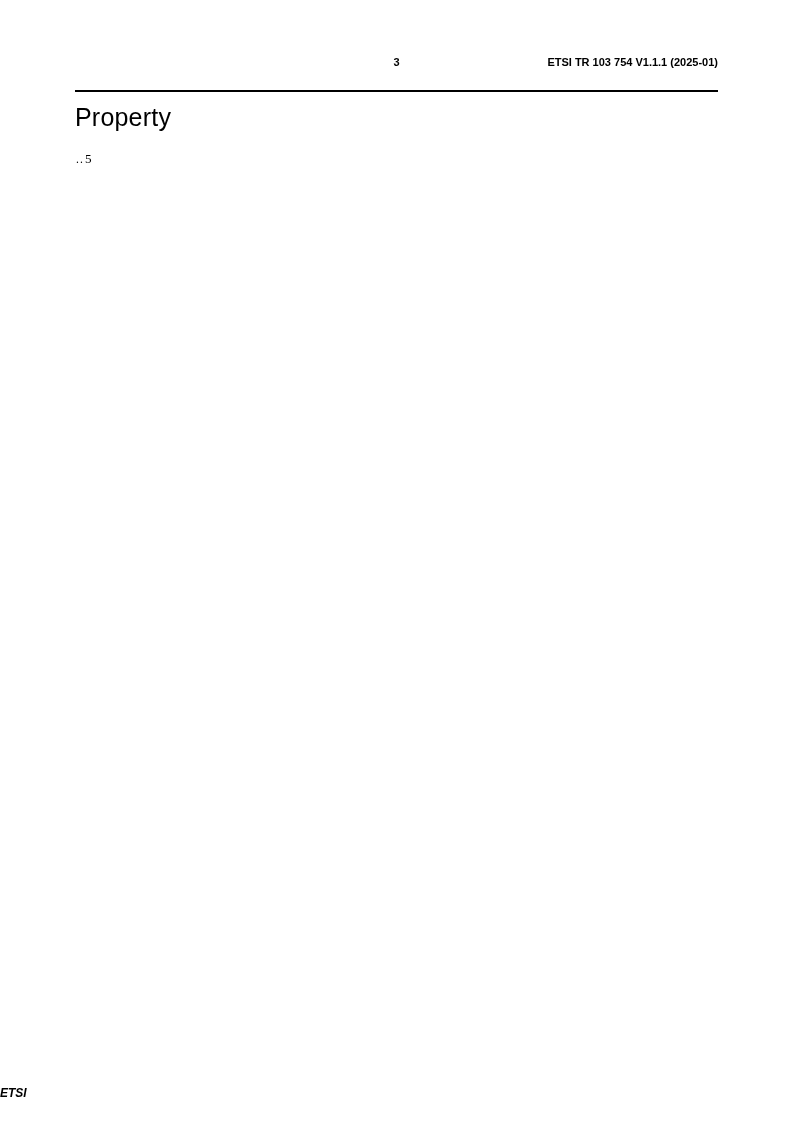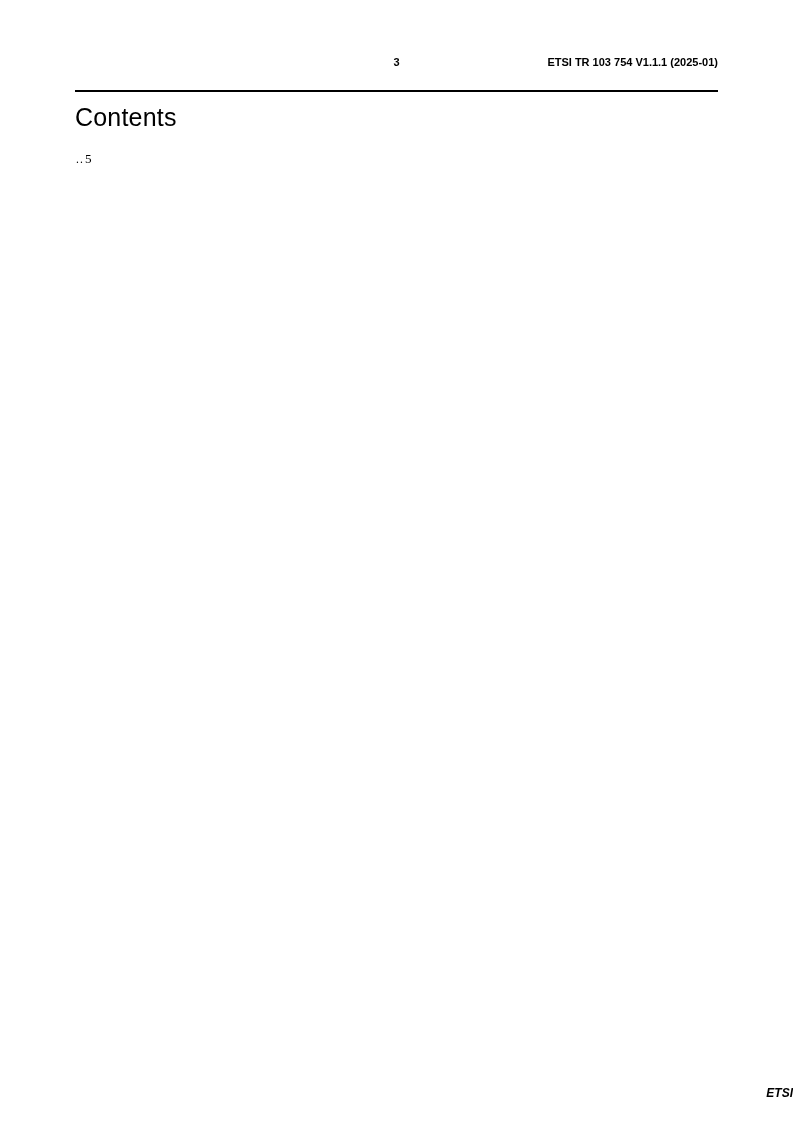--- a/index.html
+++ b/index.html
@@ -79,40 +79,40 @@
   }
   .toc-row .page { flex: 0 0 auto; }
 
   .lvl-front { margin-top: 10.5px; font-size: 13.2px; }
 
   .page-footer {
     position: absolute;
     top: 1086px;
     left: 0;
     right: 0;
-    text-align: right;
+    text-align: left;
     font-family: "Liberation Sans", sans-serif;
     font-weight: bold;
     font-style: italic;
     font-size: 12px;
   }
 </style>
 </head>
 <body>
 
 <div class="page">
 
   <div class="running-header">
     <span class="pagenum">3</span>
     <span class="docref">ETSI TR 103 754 V1.1.1 (2025-01)</span>
   </div>
 
   <div class="header-rule"></div>
 
-  <div class="contents-title">Contents</div>
+  <div class="contents-title">Property</div>
 
   <div class="toc" id="toc">
       <div class="toc-row lvl-front">
         <span class="label">Intellectual Property Rights</span>
         <span class="leader"></span>
         <span class="page">5</span>
       </div>
     </div>
 
   <div class="page-footer">ETSI</div>

